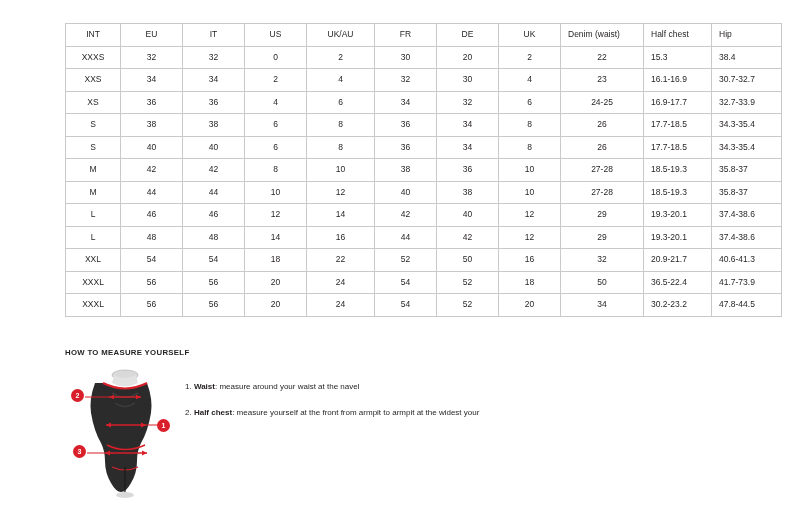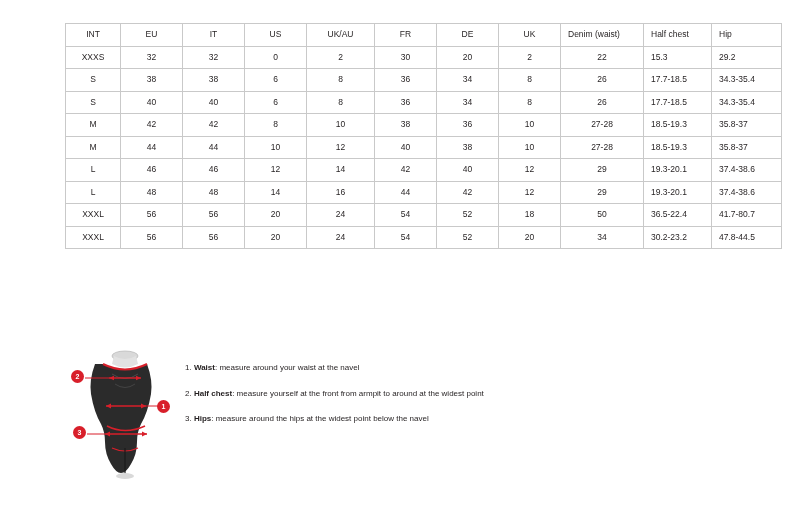--- a/index.html
+++ b/index.html
@@ -168,21 +168,47 @@
           <td>XXXS</td>
           <td>32</td>
           <td>32</td>
           <td>0</td>
           <td>2</td>
           <td>30</td>
           <td>20</td>
           <td>2</td>
           <td>22</td>
           <td class="left-pad">15.3</td>
-          <td class="left-pad">29.2</td>
+          <td class="left-pad">38.4</td>
+        </tr>
+        <tr>
+          <td>XXS</td>
+          <td>34</td>
+          <td>34</td>
+          <td>2</td>
+          <td>4</td>
+          <td>32</td>
+          <td>30</td>
+          <td>4</td>
+          <td>23</td>
+          <td class="left-pad">16.1-16.9</td>
+          <td class="left-pad">30.7-32.7</td>
+        </tr>
+        <tr>
+          <td>XS</td>
+          <td>36</td>
+          <td>36</td>
+          <td>4</td>
+          <td>6</td>
+          <td>34</td>
+          <td>32</td>
+          <td>6</td>
+          <td>24-25</td>
+          <td class="left-pad">16.9-17.7</td>
+          <td class="left-pad">32.7-33.9</td>
         </tr>
         <tr>
           <td>S</td>
           <td>38</td>
           <td>38</td>
           <td>6</td>
           <td>8</td>
           <td>36</td>
           <td>34</td>
           <td>8</td>
@@ -249,50 +275,64 @@
           <td>14</td>
           <td>16</td>
           <td>44</td>
           <td>42</td>
           <td>12</td>
           <td>29</td>
           <td class="left-pad">19.3-20.1</td>
           <td class="left-pad">37.4-38.6</td>
         </tr>
         <tr>
+          <td>XXL</td>
+          <td>54</td>
+          <td>54</td>
+          <td>18</td>
+          <td>22</td>
+          <td>52</td>
+          <td>50</td>
+          <td>16</td>
+          <td>32</td>
+          <td class="left-pad">20.9-21.7</td>
+          <td class="left-pad">40.6-41.3</td>
+        </tr>
+        <tr>
           <td>XXXL</td>
           <td>56</td>
           <td>56</td>
           <td>20</td>
           <td>24</td>
           <td>54</td>
           <td>52</td>
           <td>18</td>
           <td>50</td>
           <td class="left-pad">36.5-22.4</td>
-          <td class="left-pad">41.7-80.7</td>
+          <td class="left-pad">41.7-73.9</td>
         </tr>
         <tr>
           <td>XXXL</td>
           <td>56</td>
           <td>56</td>
           <td>20</td>
           <td>24</td>
           <td>54</td>
           <td>52</td>
           <td>20</td>
           <td>34</td>
           <td class="left-pad">30.2-23.2</td>
           <td class="left-pad">47.8-44.5</td>
         </tr>
       </tbody>
     </table>
   </div>
 
   <div class="measure">
+    <div class="measure-title">HOW TO MEASURE YOURSELF</div>
 
     <div class="measure-body">
 
       <div class="figure-col">
         <div class="fig">
           <svg width="96" height="132" viewBox="0 0 96 132" xmlns="http://www.w3.org/2000/svg">
 
             <ellipse cx="46" cy="8" rx="13" ry="5" fill="#d9d9d9" stroke="#bdbdbd" stroke-width="0.8"></ellipse>
             <path d="M35 8 q11 6 22 0 l2 8 q-13 7 -26 0 z" fill="#e2e2e2"></path>
 
@@ -331,24 +371,20 @@
         </div>
       </div>
 
       <div class="notes-col">
         <div class="note">
           <span>1.</span>
           <b>Waist</b><span>: measure around your waist at the navel</span>
         </div>
         <div class="note">
           <span>2.</span>
-          <b>Half chest</b><span>: measure yourself at the front from armpit to around at the widest point</span>
-        </div>
-        <div class="note">
-          <span>3.</span>
-          <b>Hips</b><span>: measure around the hips at the widest point below the navel</span>
+          <b>Half chest</b><span>: measure yourself at the front from armpit to armpit at the widest your</span>
         </div>
       </div>
 
     </div>
   </div>
 
 </div>
 
 </body></html>

